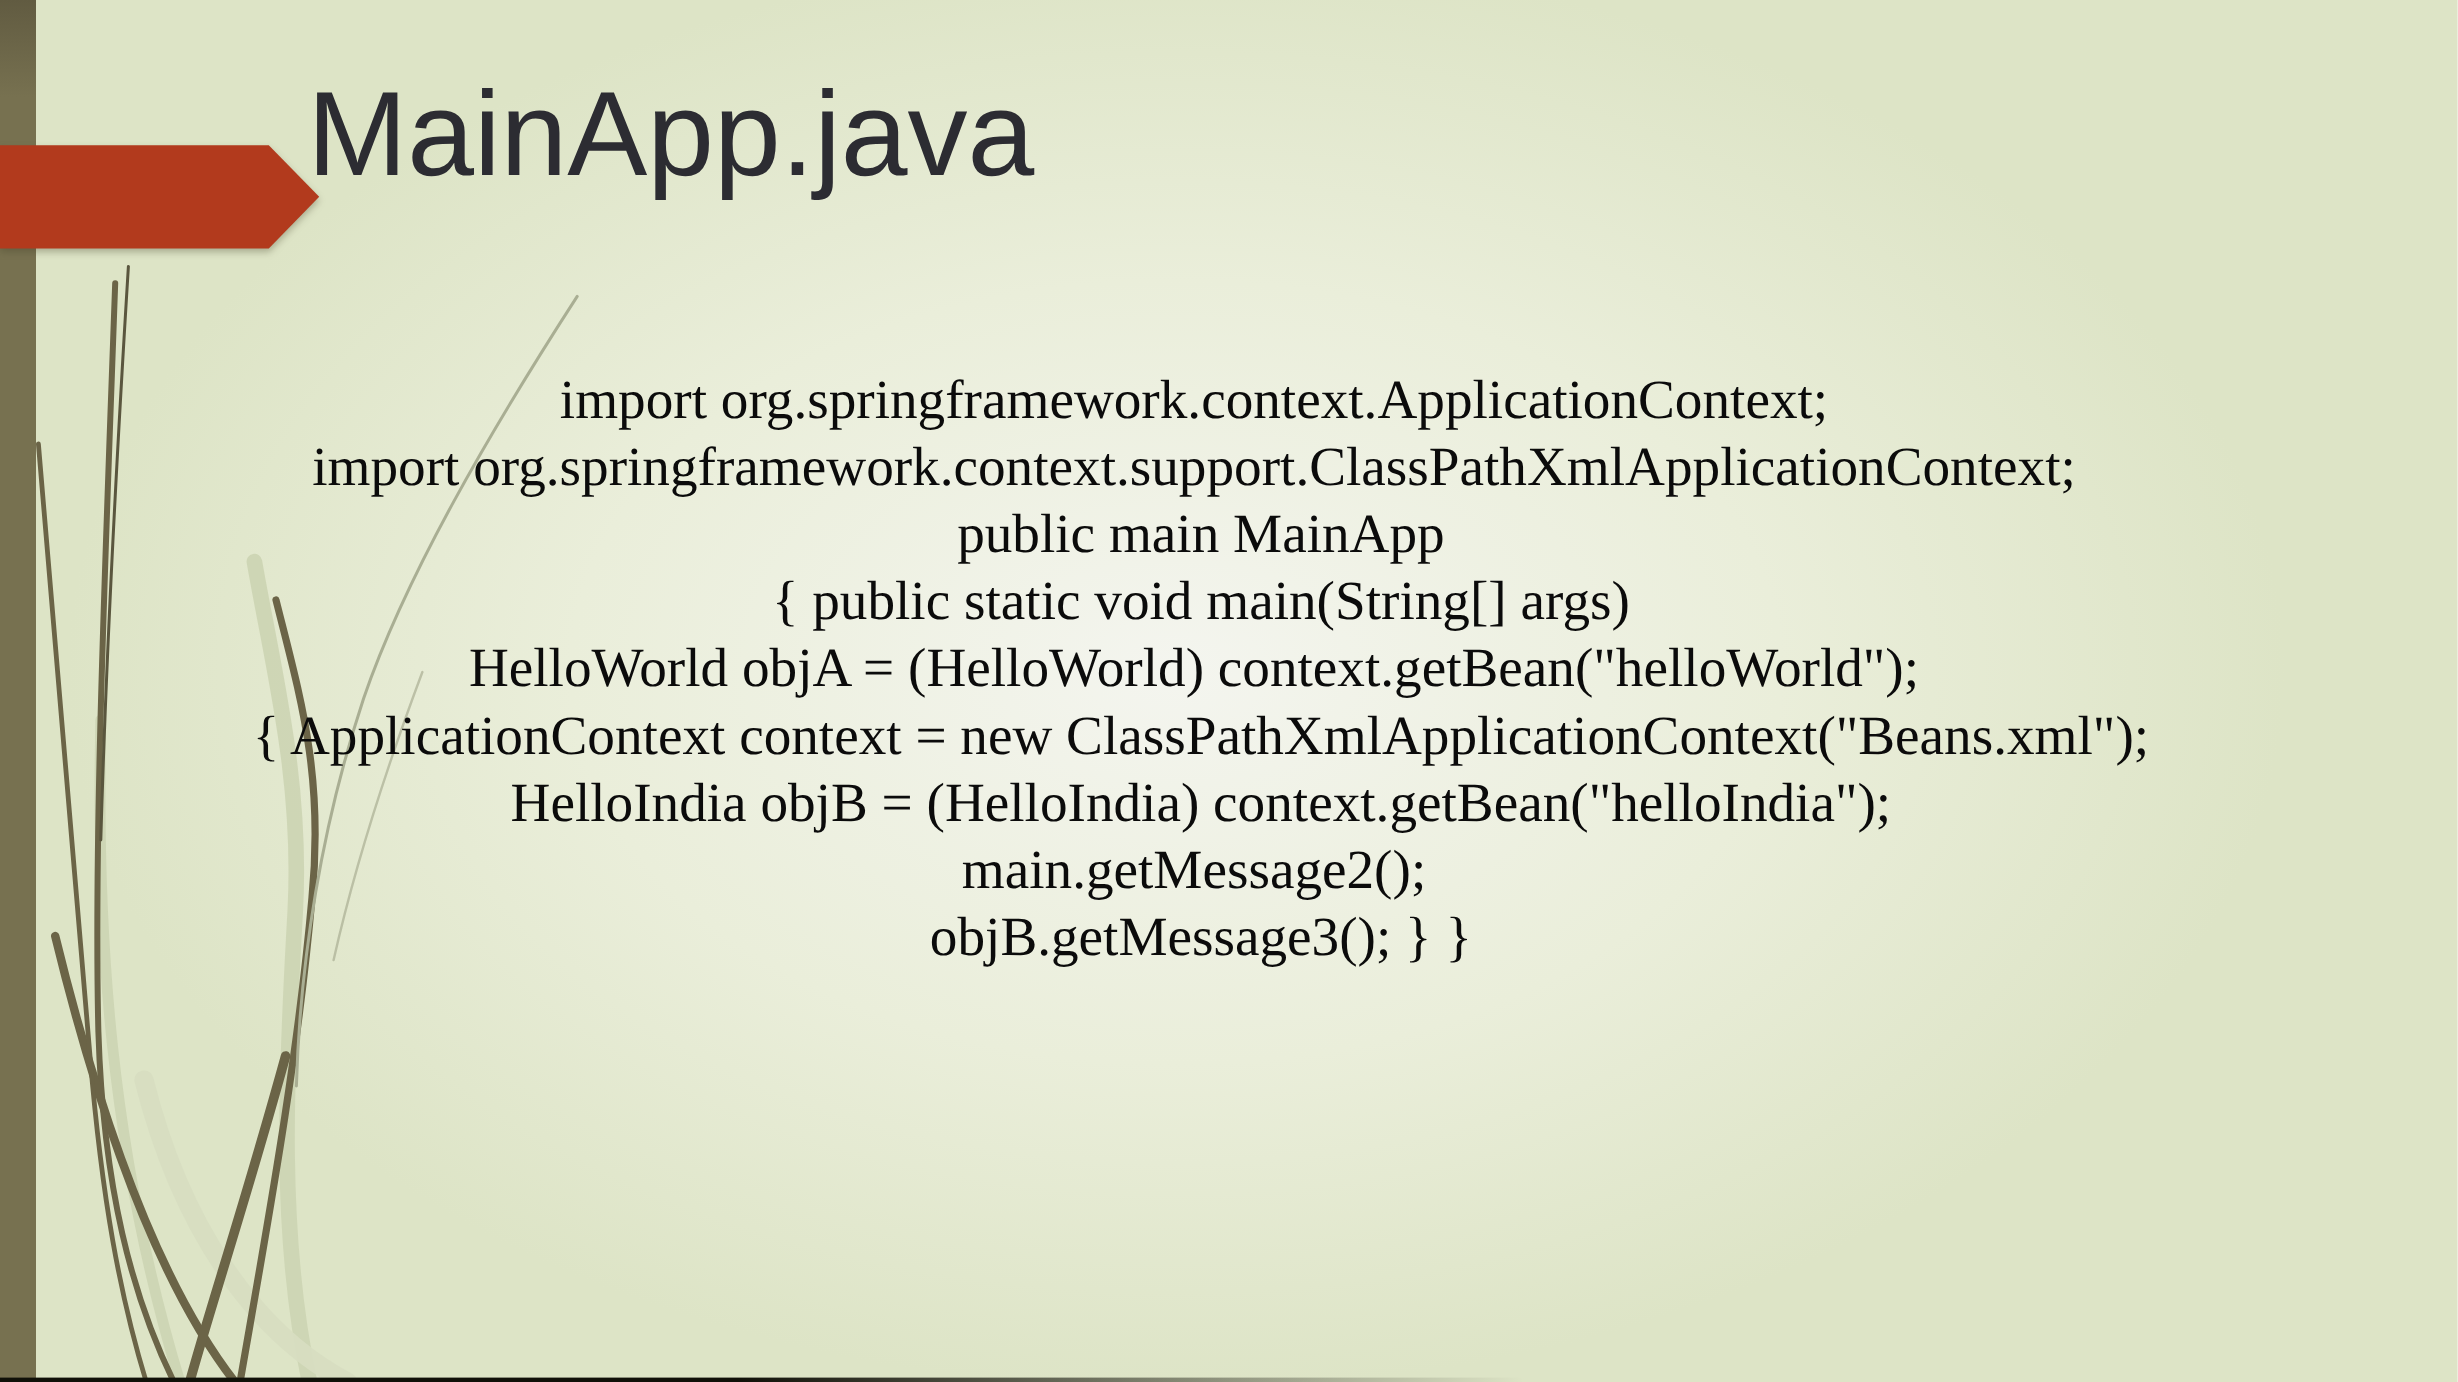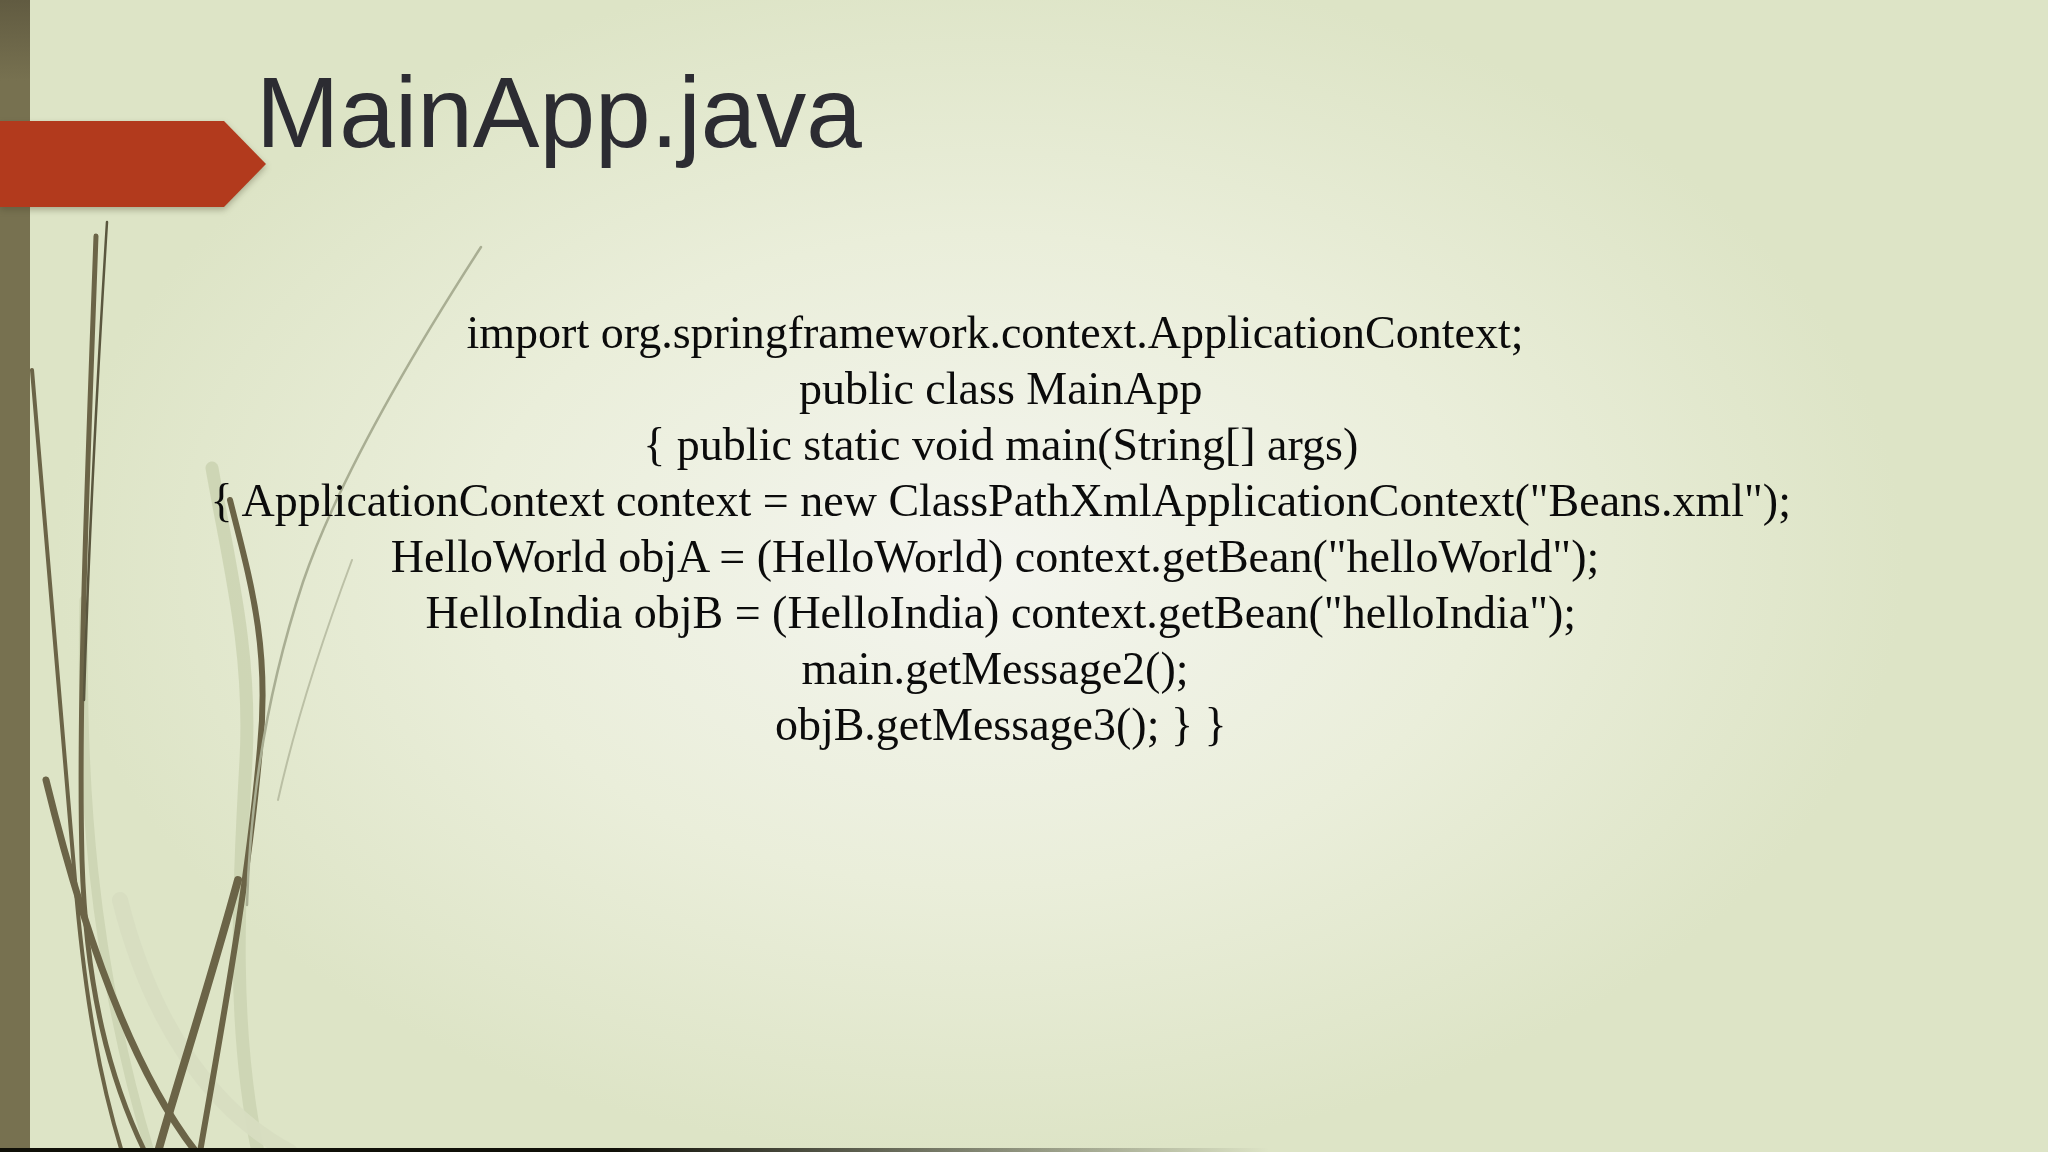--- a/index.html
+++ b/index.html
@@ -119,24 +119,25 @@
   <div class="left-bar"></div>
 
   <svg class="arrow-svg" viewBox="0 0 280 106">
     <polygon points="0,7 224,7 266,50 224,93 0,93" fill="var(--arrow-red)"></polygon>
   </svg>
 
   <h1 class="slide-title">MainApp.java</h1>
 
   <div class="code-block">
       <div class="code-line">import org.springframework.context.ApplicationContext;</div>
-      <div class="code-line"> public class MainApp</div>
+      <div class="code-line">import org.springframework.context.support.ClassPathXmlApplicationContext;</div>
+      <div class="code-line"> public main MainApp</div>
       <div class="code-line"> { public static void main(String[] args)</div>
+      <div class="code-line">HelloWorld objA = (HelloWorld) context.getBean("helloWorld");</div>
       <div class="code-line"> { ApplicationContext context = new ClassPathXmlApplicationContext("Beans.xml");</div>
-      <div class="code-line">HelloWorld objA = (HelloWorld) context.getBean("helloWorld");</div>
       <div class="code-line"> HelloIndia objB = (HelloIndia) context.getBean("helloIndia");</div>
       <div class="code-line">main.getMessage2();</div>
       <div class="code-line"> objB.getMessage3(); } }</div>
     </div>
 
   <div class="bottom-edge"></div>
 
 </div>
 
 </body></html>

